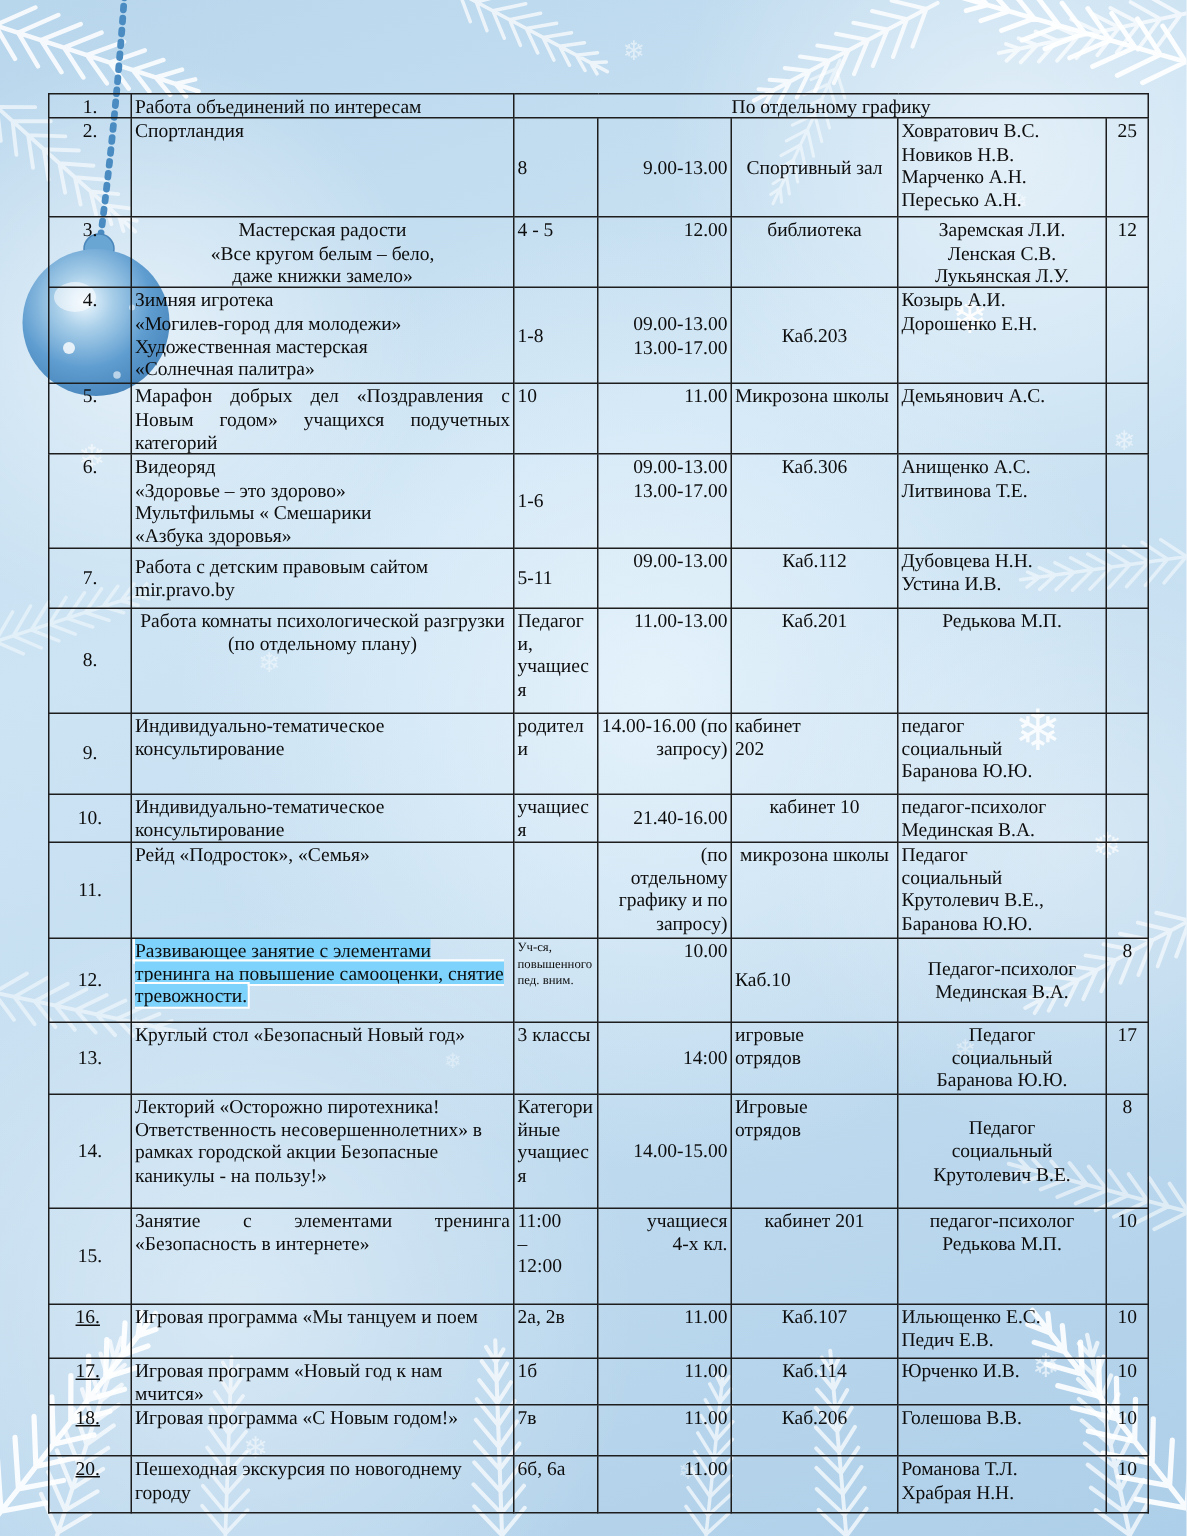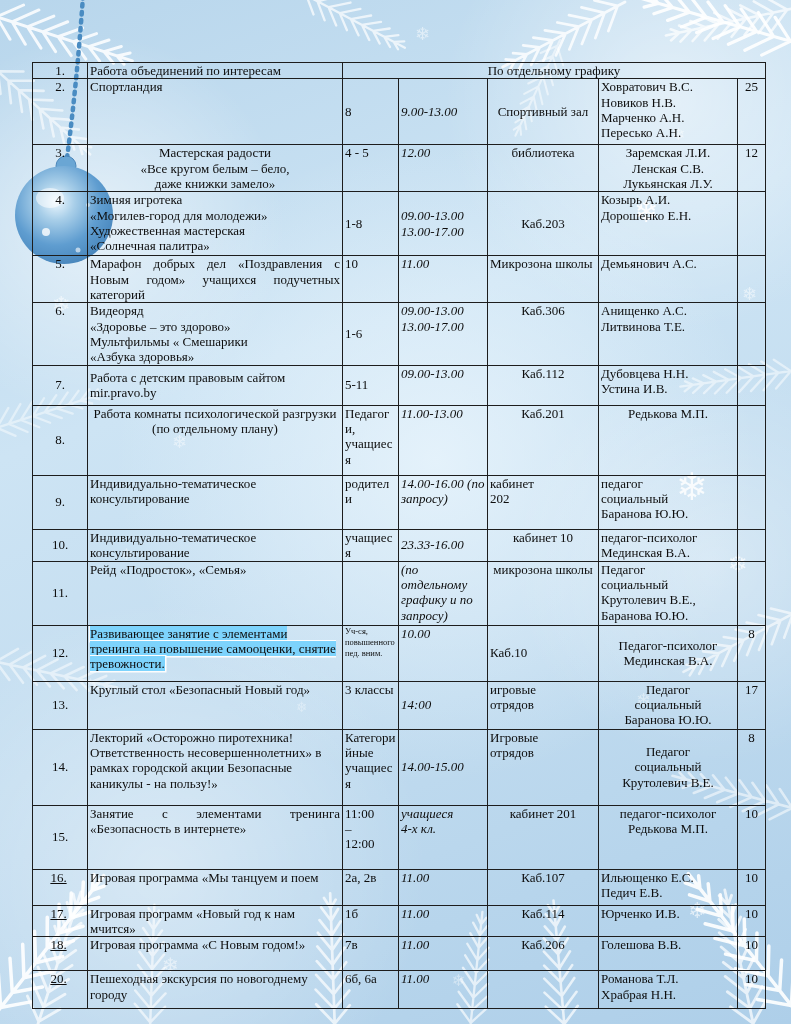--- a/index.html
+++ b/index.html
@@ -15,21 +15,21 @@
       linear-gradient(160deg,#b8d6ec 0%,#cde4f4 35%,#c3ddf0 60%,#aecfe9 100%);
   }
   #decor{position:absolute;left:0;top:0;z-index:0;}
   #schedule-wrap{position:absolute;left:32px;top:62px;z-index:1;}
   table{border-collapse:collapse;table-layout:fixed;width:733px;
         font-size:13px;line-height:1.18;color:#0d0d0d;}
   td{border:1px solid #1d1d1d;vertical-align:top;padding:0 2px;
      white-space:pre-line;overflow:hidden;}
   td.col0{text-align:center;}
   td.col2{overflow-wrap:anywhere;}
-  td.col3{text-align:left;font-style:italic;}
+  td.col3{text-align:right;}
   td.col6{text-align:center;}
   .ha-l{text-align:left;}
   .ha-c{text-align:center;}
   .ha-r{text-align:right;padding-right:5px;text-decoration:underline;}
   .ha-j{text-align:justify;}
   .va-m{vertical-align:middle;}
   .small{font-size:8.5px;line-height:1.3;}
   .hl{background:#7dd3fc;box-shadow:0 0 0 1.5px #fdfdfd;}
   tr:nth-child(1){height:16px;}  tr:nth-child(2){height:66px;}
   tr:nth-child(3){height:46px;}  tr:nth-child(4){height:64px;}
@@ -232,21 +232,21 @@
 202</td>
           <td class="col5">педагог
 социальный
 Баранова Ю.Ю.</td>
           <td class="col6"></td>
         </tr>
         <tr>
           <td class="col0 va-m">10.</td>
           <td class="col1">Индивидуально-тематическое консультирование</td>
           <td class="col2 ha-l">учащиеся</td>
-          <td class="col3 ha-c va-m">23.33-16.00</td>
+          <td class="col3 ha-c va-m">21.40-16.00</td>
           <td class="col4 ha-c">кабинет 10</td>
           <td class="col5">педагог-психолог Мединская В.А.</td>
           <td class="col6"></td>
         </tr>
         <tr>
           <td class="col0 va-m">11.</td>
           <td class="col1">Рейд «Подросток», «Семья»</td>
           <td class="col2"></td>
           <td class="col3 ha-l">(по отдельному графику и по запросу)</td>
           <td class="col4 ha-c">микрозона школы</td>

